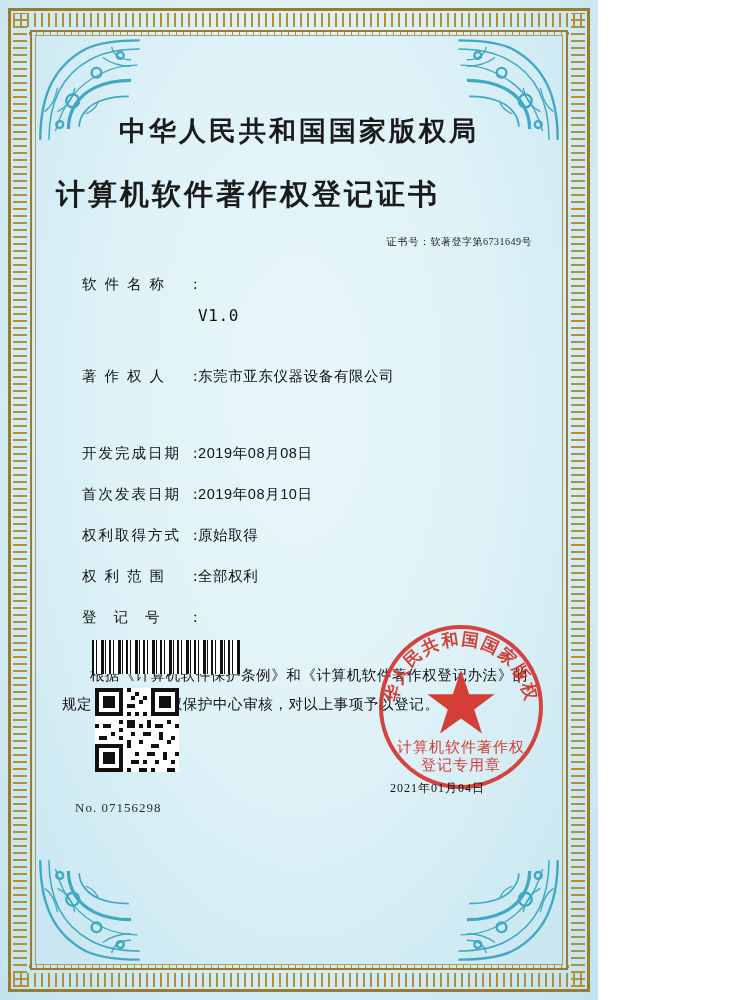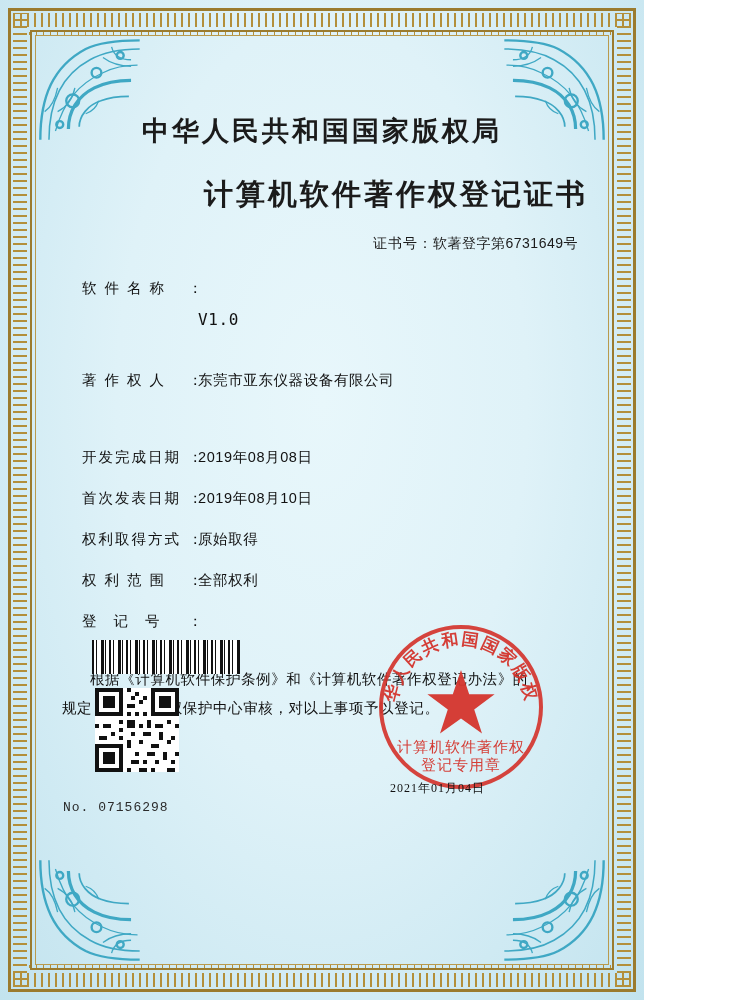--- a/index.html
+++ b/index.html
@@ -9,21 +9,21 @@
   body {
     width: 730px;
     height: 1000px;
     font-family: "Liberation Sans", sans-serif;
     background: #ffffff;
   }
 
   
   .certificate {
     position: relative;
-    width: 644px;
+    width: 598px;
     height: 1000px;
     box-sizing: border-box;
     background:
       radial-gradient(ellipse at 50% 40%, #e8f7fb 0%, #dff2f8 45%, #cfeaf3 75%, #c2e3ee 100%);
     overflow: hidden;
   }
 
   
   .border-outer {
     position: absolute;
@@ -99,35 +99,36 @@
   .title-org {
     text-align: center;
     font-family: "DejaVu Serif", "Liberation Serif", serif;
     font-size: 27px;
     font-weight: bold;
     letter-spacing: 3px;
     color: #1b1b1b;
     margin-top: 18px;
   }
   .title-main {
-    text-align: right;
+    text-align: left;
     font-family: "DejaVu Serif", "Liberation Serif", serif;
     font-size: 29px;
     font-weight: bold;
     letter-spacing: 3px;
     color: #1b1b1b;
     margin-top: 26px;
   }
   .cert-no {
     text-align: right;
-    font-size: 14px;
+    font-size: 10px;
     color: #1b1b1b;
     margin-top: 20px;
     padding-right: 10px;
     letter-spacing: 0.5px;
+    font-family: Liberation Serif, serif;
   }
   .cert-no .label { letter-spacing: 1px; }
 
   .field-block { margin-top: 26px; }
   .field-row {
     display: flex;
     align-items: flex-start;
     font-size: 14.5px;
     color: #111;
     margin-bottom: 4px;
@@ -182,23 +183,23 @@
     position: absolute;
     left: 95px;
     top: 688px;
     width: 84px;
     height: 84px;
   }
   .qrcode svg { display: block; }
 
   .serial {
     position: absolute;
-    left: 63px;
+    left: 75px;
     top: 800px;
-    font-family: Liberation Mono, monospace;
+    font-family: Liberation Serif, serif;
     font-size: 13px;
     color: #2b2b2b;
     letter-spacing: 1px;
   }
 
   .issue-date {
     position: absolute;
     left: 390px;
     top: 780px;
     font-size: 12px;

